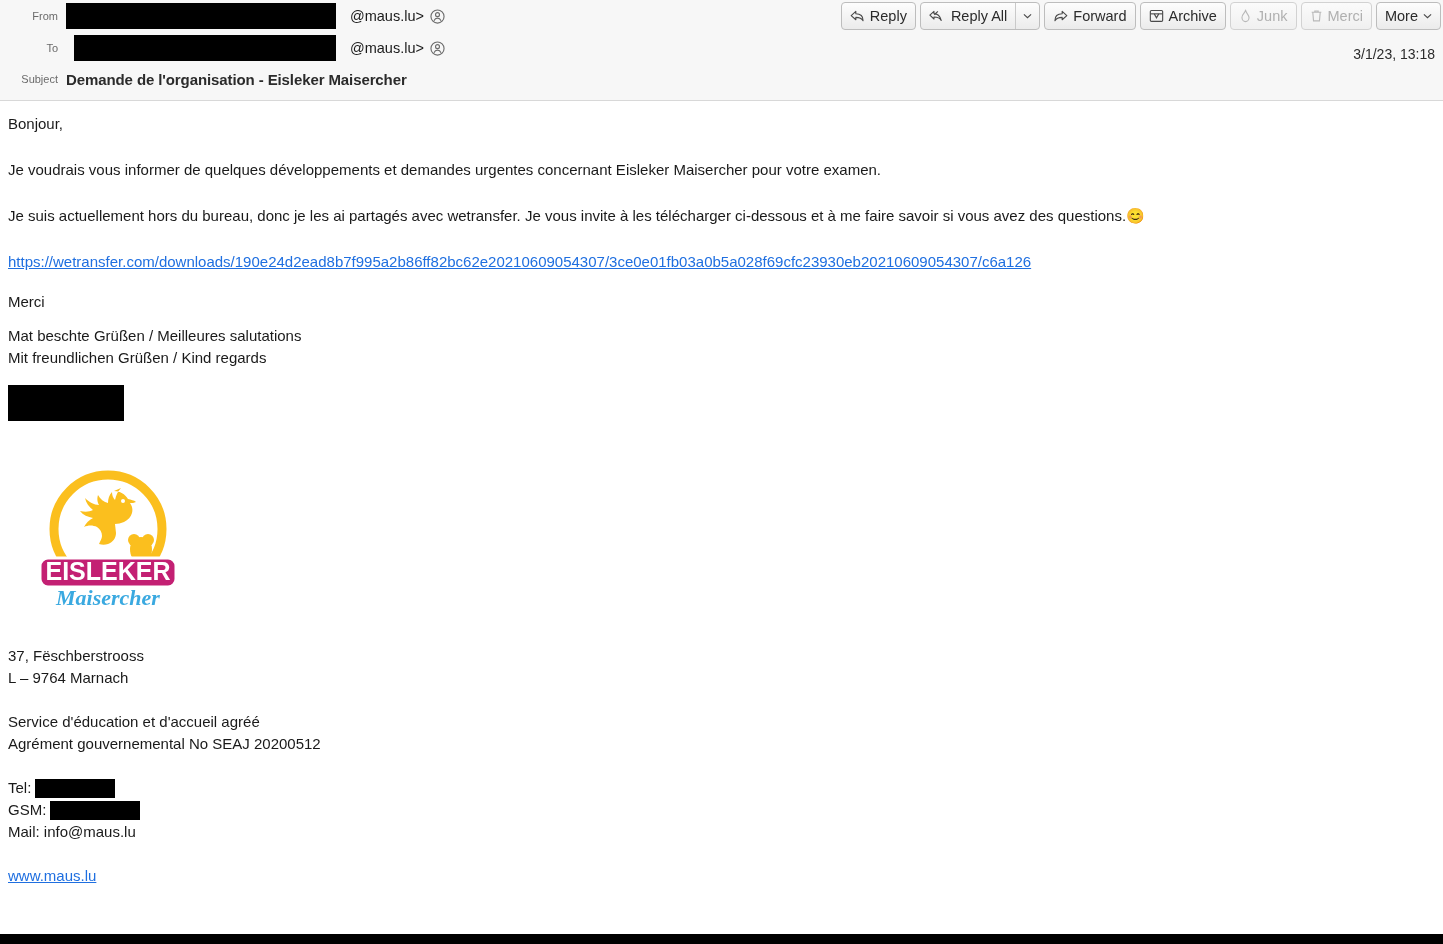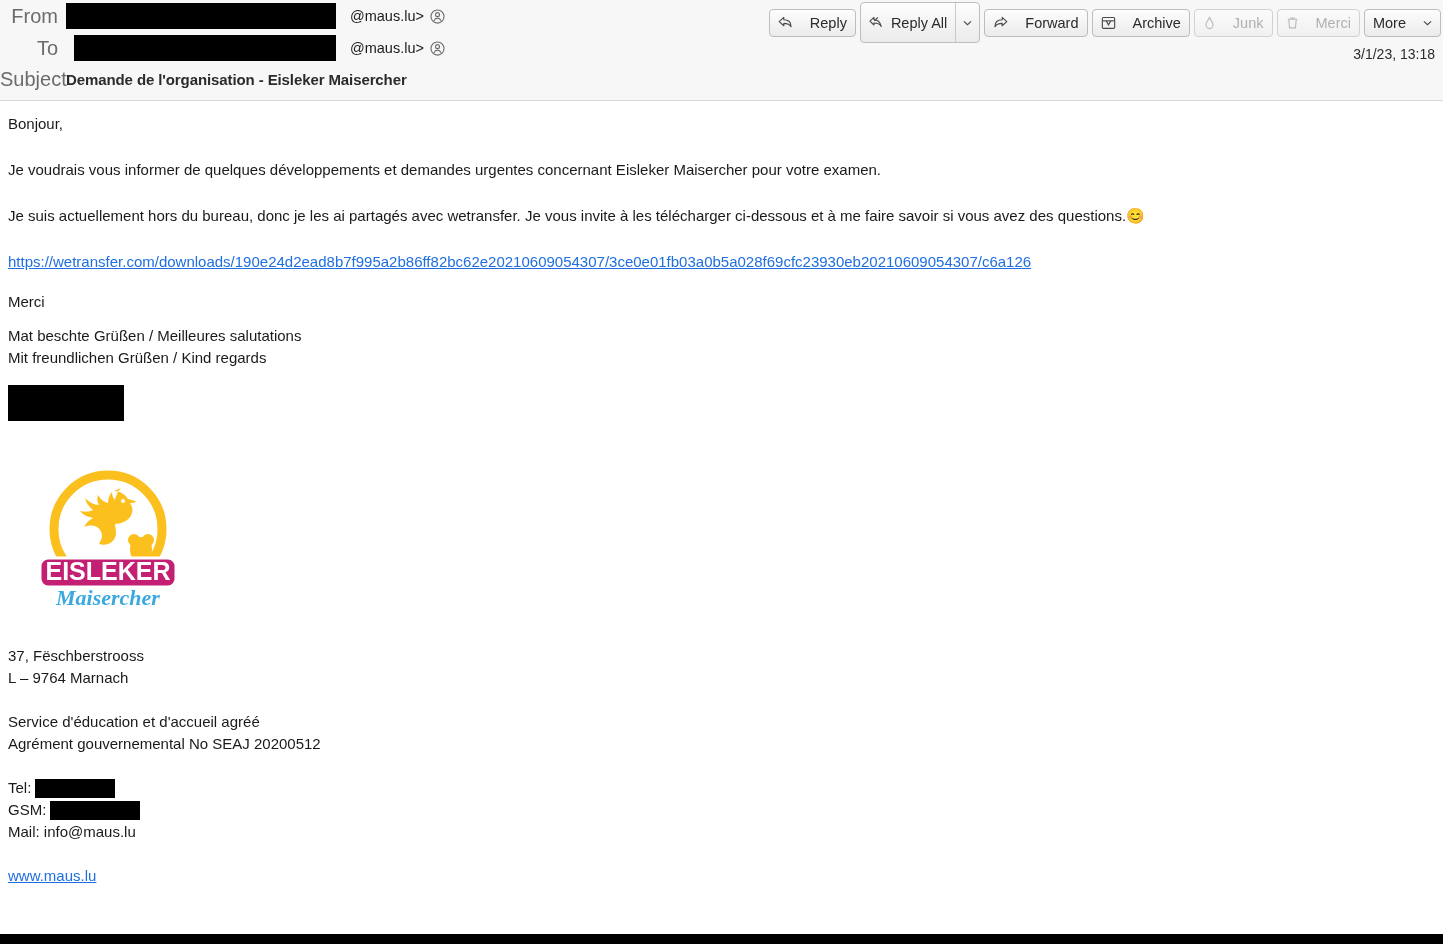--- a/index.html
+++ b/index.html
@@ -29,21 +29,21 @@
     align-items: center;
     height: 32px;
     position: relative;
   }
   .hdr-row.subject-row { height: 30px; }
   .hdr-label {
     width: 66px;
     text-align: right;
     padding-right: 8px;
     color: #6b6b6b;
-    font-size: 20px;
+    font-size: 11px;
     flex: none;
   }
   .hdr-value {
     display: flex;
     align-items: center;
     font-size: 14.5px;
     color: #1a1a1a;
     white-space: nowrap;
   }
   .redact {
@@ -70,40 +70,40 @@
   .toolbar {
     position: absolute;
     top: 2px; right: 2px;
     display: flex;
     align-items: center;
     gap: 4px;
   }
   .tb-btn {
     display: inline-flex;
     align-items: center;
-    gap: 17px;
+    gap: 5px;
     height: 28px;
     padding: 0 8px;
     font-size: 14.5px;
     color: #2b2b2b;
     background: linear-gradient(#fdfdfd, #ebebeb);
     border: 1px solid #bdbdbd;
     border-radius: 4px;
     cursor: default;
     white-space: nowrap;
   }
   .tb-btn.disabled {
     color: #b0b0b0;
     background: linear-gradient(#fbfbfb, #f0f0f0);
     border-color: #d2d2d2;
   }
   .tb-split {
     display: inline-flex;
     align-items: stretch;
-    height: 41px;
+    height: 28px;
     border: 1px solid #bdbdbd;
     border-radius: 4px;
     background: linear-gradient(#fdfdfd, #ebebeb);
     overflow: hidden;
   }
   .tb-split .main {
     display: inline-flex;
     align-items: center;
     gap: 5px;
     padding: 0 8px;

